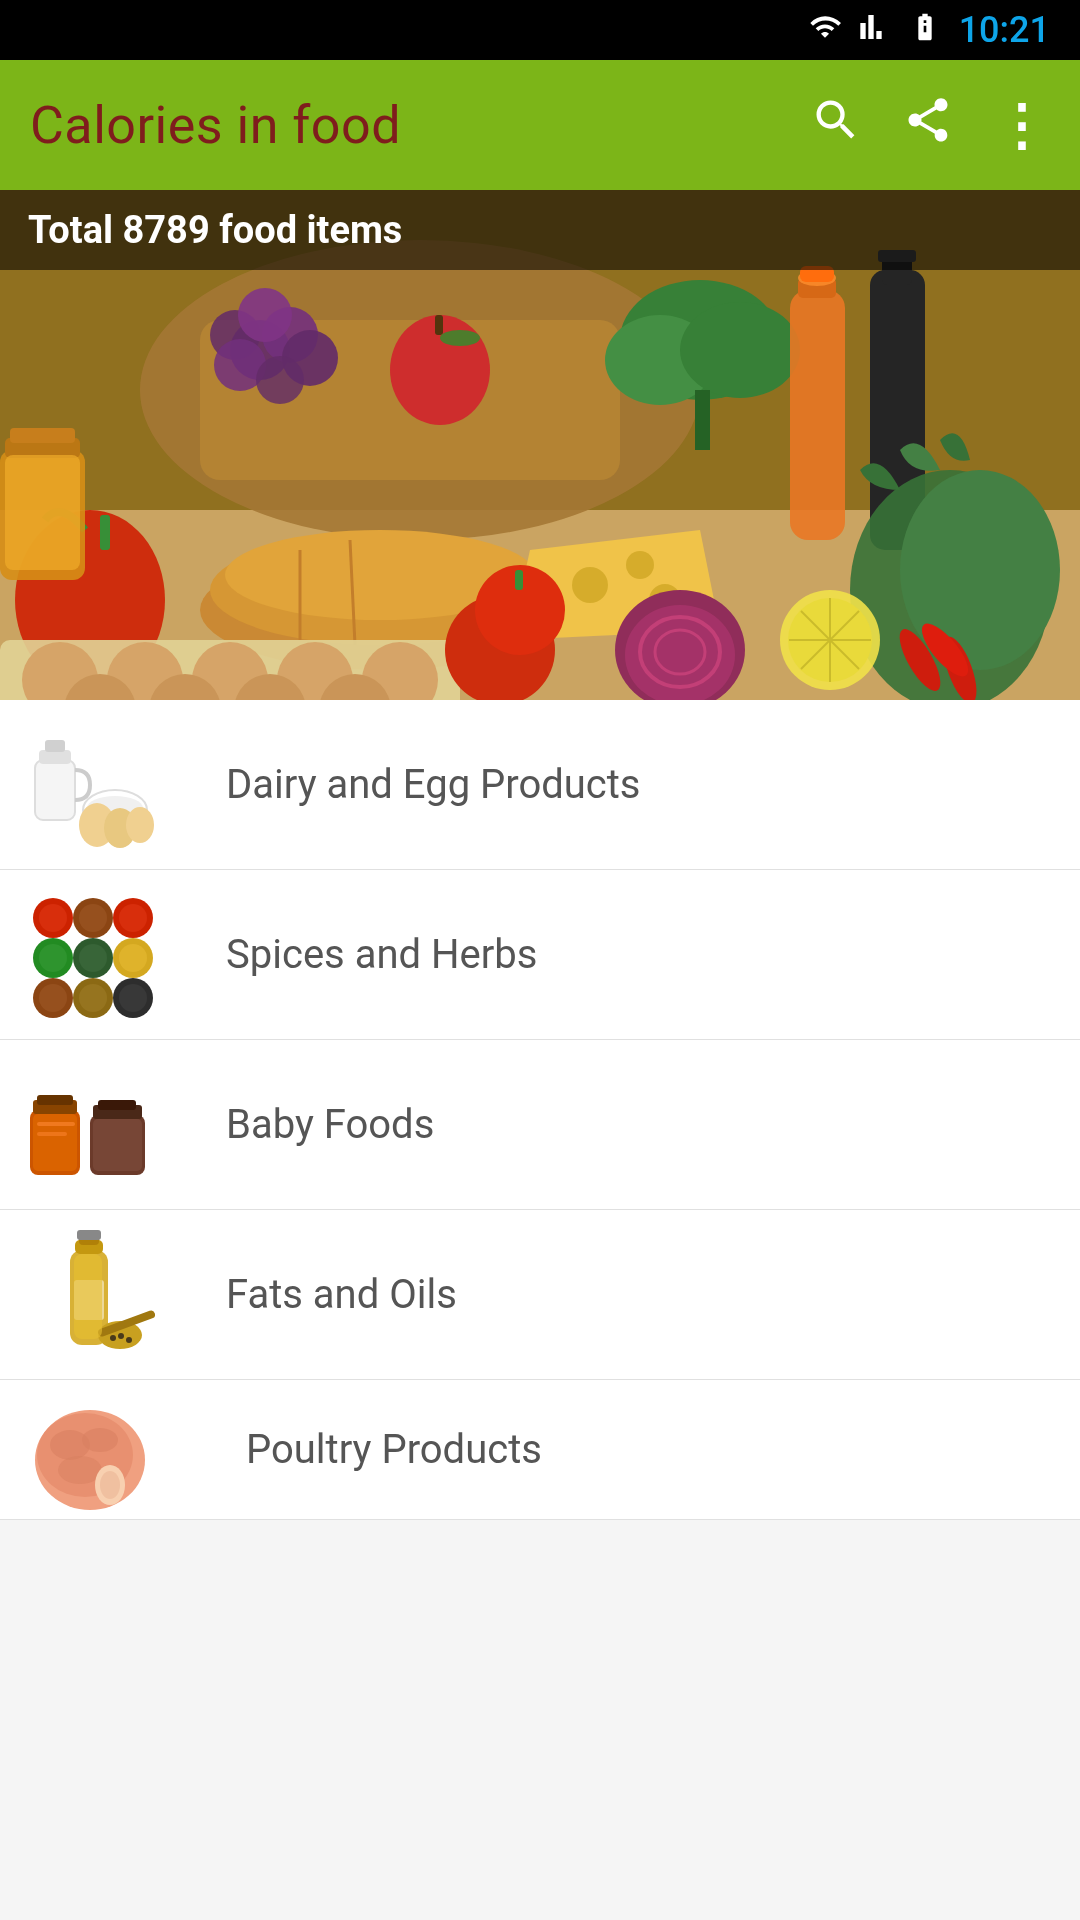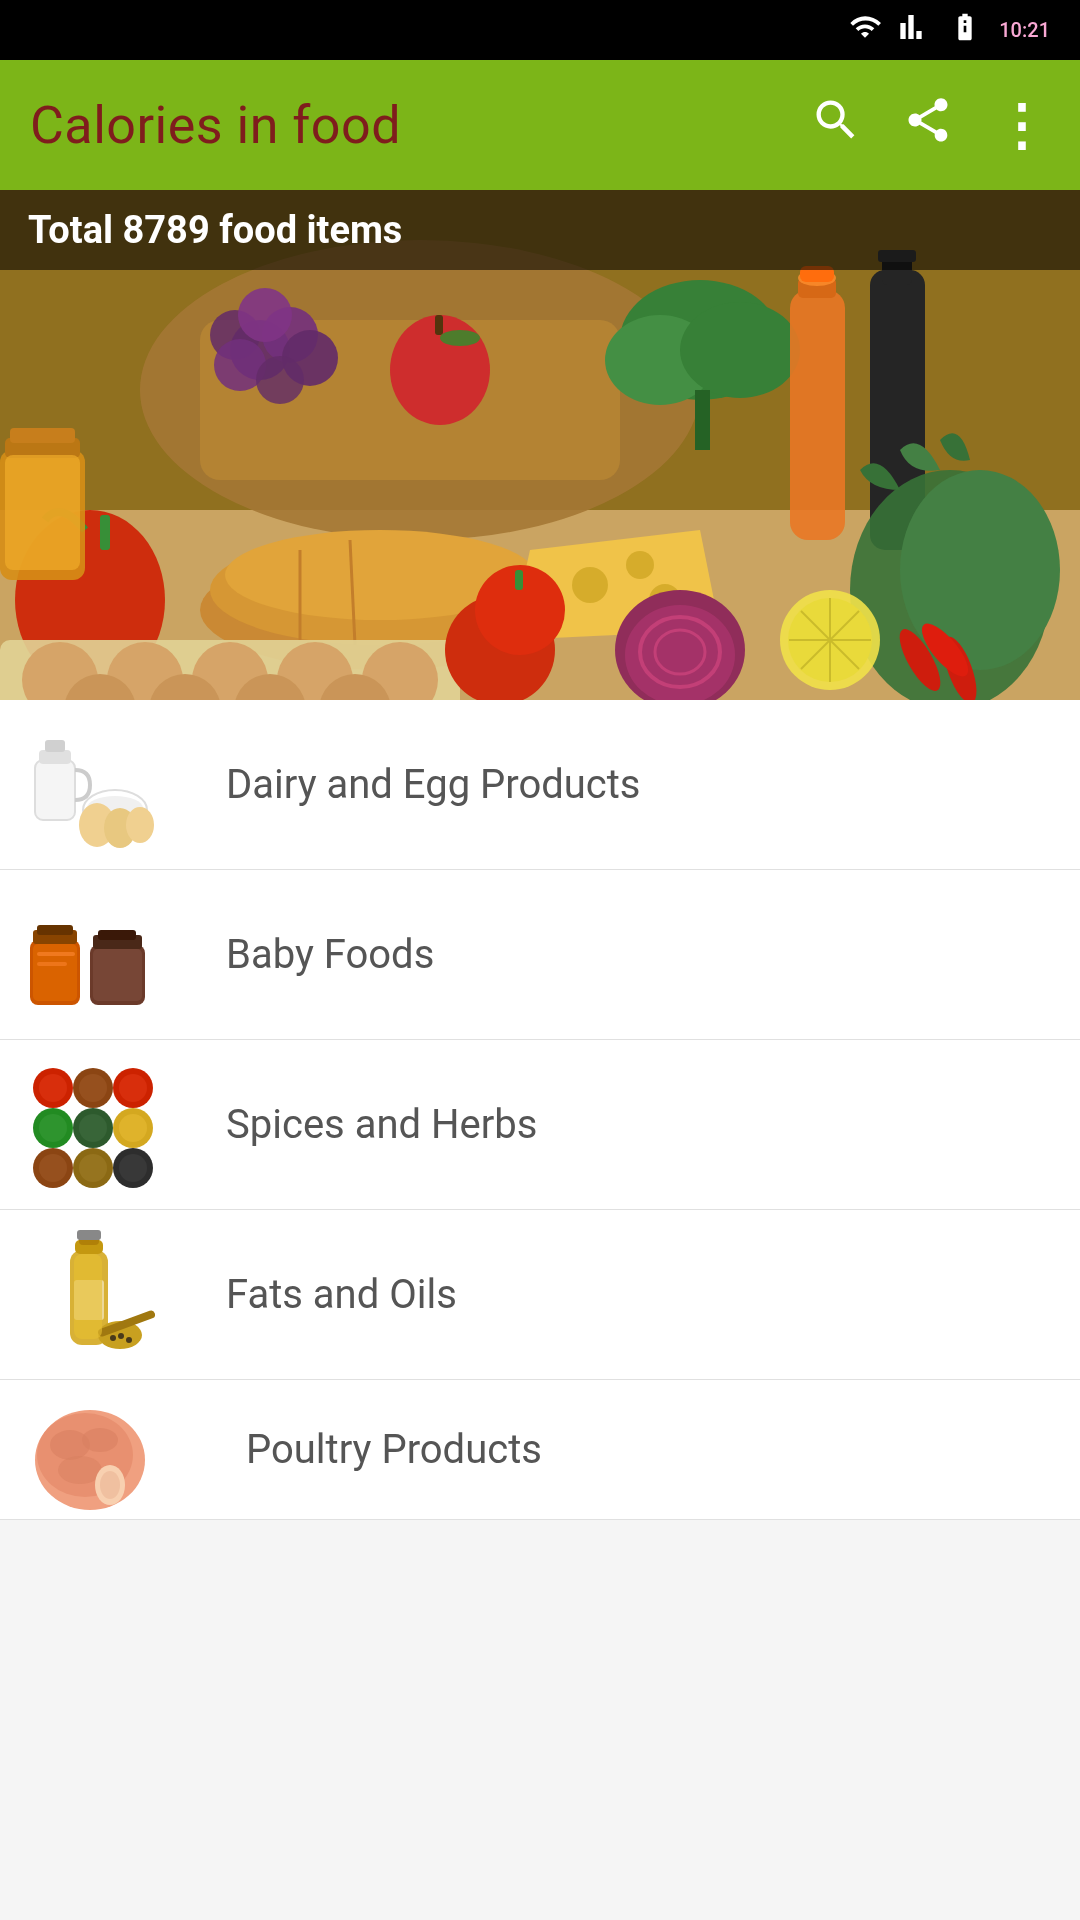--- a/index.html
+++ b/index.html
@@ -24,22 +24,22 @@
       padding: 0 30px;
       gap: 18px;
     }
 
     .status-icon {
       color: #fff;
       font-size: 24px;
     }
 
     .status-time {
-      color: #f9a8d4;
-      font-size: 20px;
+      color: #0ea5e9;
+      font-size: 36px;
       font-weight: 500;
     }
 
     
     .toolbar {
       width: 100%;
       height: 130px;
       background: #7cb518;
       display: flex;
       align-items: center;
@@ -315,41 +315,20 @@
 
         <ellipse cx="90" cy="90" rx="32" ry="20" fill="#fff" stroke="#ddd" stroke-width="2"></ellipse>
         <ellipse cx="90" cy="88" rx="28" ry="12" fill="#f0f0f0"></ellipse>
 
         <ellipse cx="72" cy="105" rx="18" ry="22" fill="#f0d090"></ellipse>
         <ellipse cx="95" cy="108" rx="16" ry="20" fill="#e8c880"></ellipse>
         <ellipse cx="115" cy="105" rx="14" ry="18" fill="#f0d090"></ellipse>
       </svg>
     </div>
     <span class="category-name">Dairy and Egg Products</span>
-  </div>
-
-  <div class="category-item">
-    <div class="category-thumb">
-      <svg viewBox="0 0 130 130" xmlns="http://www.w3.org/2000/svg">
-
-        <rect x="5" y="50" width="50" height="65" rx="8" fill="#cc5500"></rect>
-        <rect x="8" y="40" width="44" height="14" rx="3" fill="#884400"></rect>
-        <rect x="12" y="35" width="36" height="10" rx="3" fill="#663300"></rect>
-        <rect x="8" y="54" width="44" height="57" rx="5" fill="#dd6600" opacity="0.8"></rect>
-
-        <rect x="65" y="55" width="55" height="60" rx="8" fill="#6B3A2A"></rect>
-        <rect x="68" y="45" width="49" height="14" rx="3" fill="#4a2818"></rect>
-        <rect x="73" y="40" width="38" height="10" rx="3" fill="#3a1808"></rect>
-        <rect x="68" y="59" width="49" height="52" rx="5" fill="#7B4A3A" opacity="0.8"></rect>
-
-        <rect x="12" y="62" width="38" height="4" rx="2" fill="#ff8833" opacity="0.6"></rect>
-        <rect x="12" y="72" width="30" height="4" rx="2" fill="#ff8833" opacity="0.5"></rect>
-      </svg>
-    </div>
-    <span class="category-name">Baby Foods</span>
   </div>
 
   <div class="category-item">
     <div class="category-thumb">
       <svg viewBox="0 0 130 130" xmlns="http://www.w3.org/2000/svg">
 
         <circle cx="28" cy="28" r="20" fill="#cc2200"></circle>
         <circle cx="68" cy="28" r="20" fill="#8B4513"></circle>
         <circle cx="108" cy="28" r="20" fill="#cc2200"></circle>
 
@@ -372,20 +351,41 @@
         <circle cx="108" cy="108" r="14" fill="#3d3d3d" opacity="0.7"></circle>
       </svg>
     </div>
     <span class="category-name">Spices and Herbs</span>
   </div>
 
   <div class="category-item">
     <div class="category-thumb">
       <svg viewBox="0 0 130 130" xmlns="http://www.w3.org/2000/svg">
 
+        <rect x="5" y="50" width="50" height="65" rx="8" fill="#cc5500"></rect>
+        <rect x="8" y="40" width="44" height="14" rx="3" fill="#884400"></rect>
+        <rect x="12" y="35" width="36" height="10" rx="3" fill="#663300"></rect>
+        <rect x="8" y="54" width="44" height="57" rx="5" fill="#dd6600" opacity="0.8"></rect>
+
+        <rect x="65" y="55" width="55" height="60" rx="8" fill="#6B3A2A"></rect>
+        <rect x="68" y="45" width="49" height="14" rx="3" fill="#4a2818"></rect>
+        <rect x="73" y="40" width="38" height="10" rx="3" fill="#3a1808"></rect>
+        <rect x="68" y="59" width="49" height="52" rx="5" fill="#7B4A3A" opacity="0.8"></rect>
+
+        <rect x="12" y="62" width="38" height="4" rx="2" fill="#ff8833" opacity="0.6"></rect>
+        <rect x="12" y="72" width="30" height="4" rx="2" fill="#ff8833" opacity="0.5"></rect>
+      </svg>
+    </div>
+    <span class="category-name">Baby Foods</span>
+  </div>
+
+  <div class="category-item">
+    <div class="category-thumb">
+      <svg viewBox="0 0 130 130" xmlns="http://www.w3.org/2000/svg">
+
         <rect x="45" y="20" width="38" height="95" rx="12" fill="#d4a820" opacity="0.9"></rect>
         <rect x="50" y="10" width="28" height="14" rx="5" fill="#c49810"></rect>
         <rect x="54" y="5" width="20" height="10" rx="4" fill="#b08008"></rect>
 
         <rect x="52" y="0" width="24" height="10" rx="3" fill="#888"></rect>
 
         <rect x="49" y="50" width="30" height="40" rx="3" fill="#fff" opacity="0.5"></rect>
 
         <ellipse cx="95" cy="105" rx="22" ry="14" fill="#c8a020"></ellipse>
         <rect x="72" y="100" width="60" height="8" rx="4" fill="#a07810" transform="rotate(-20 72 100)"></rect>

